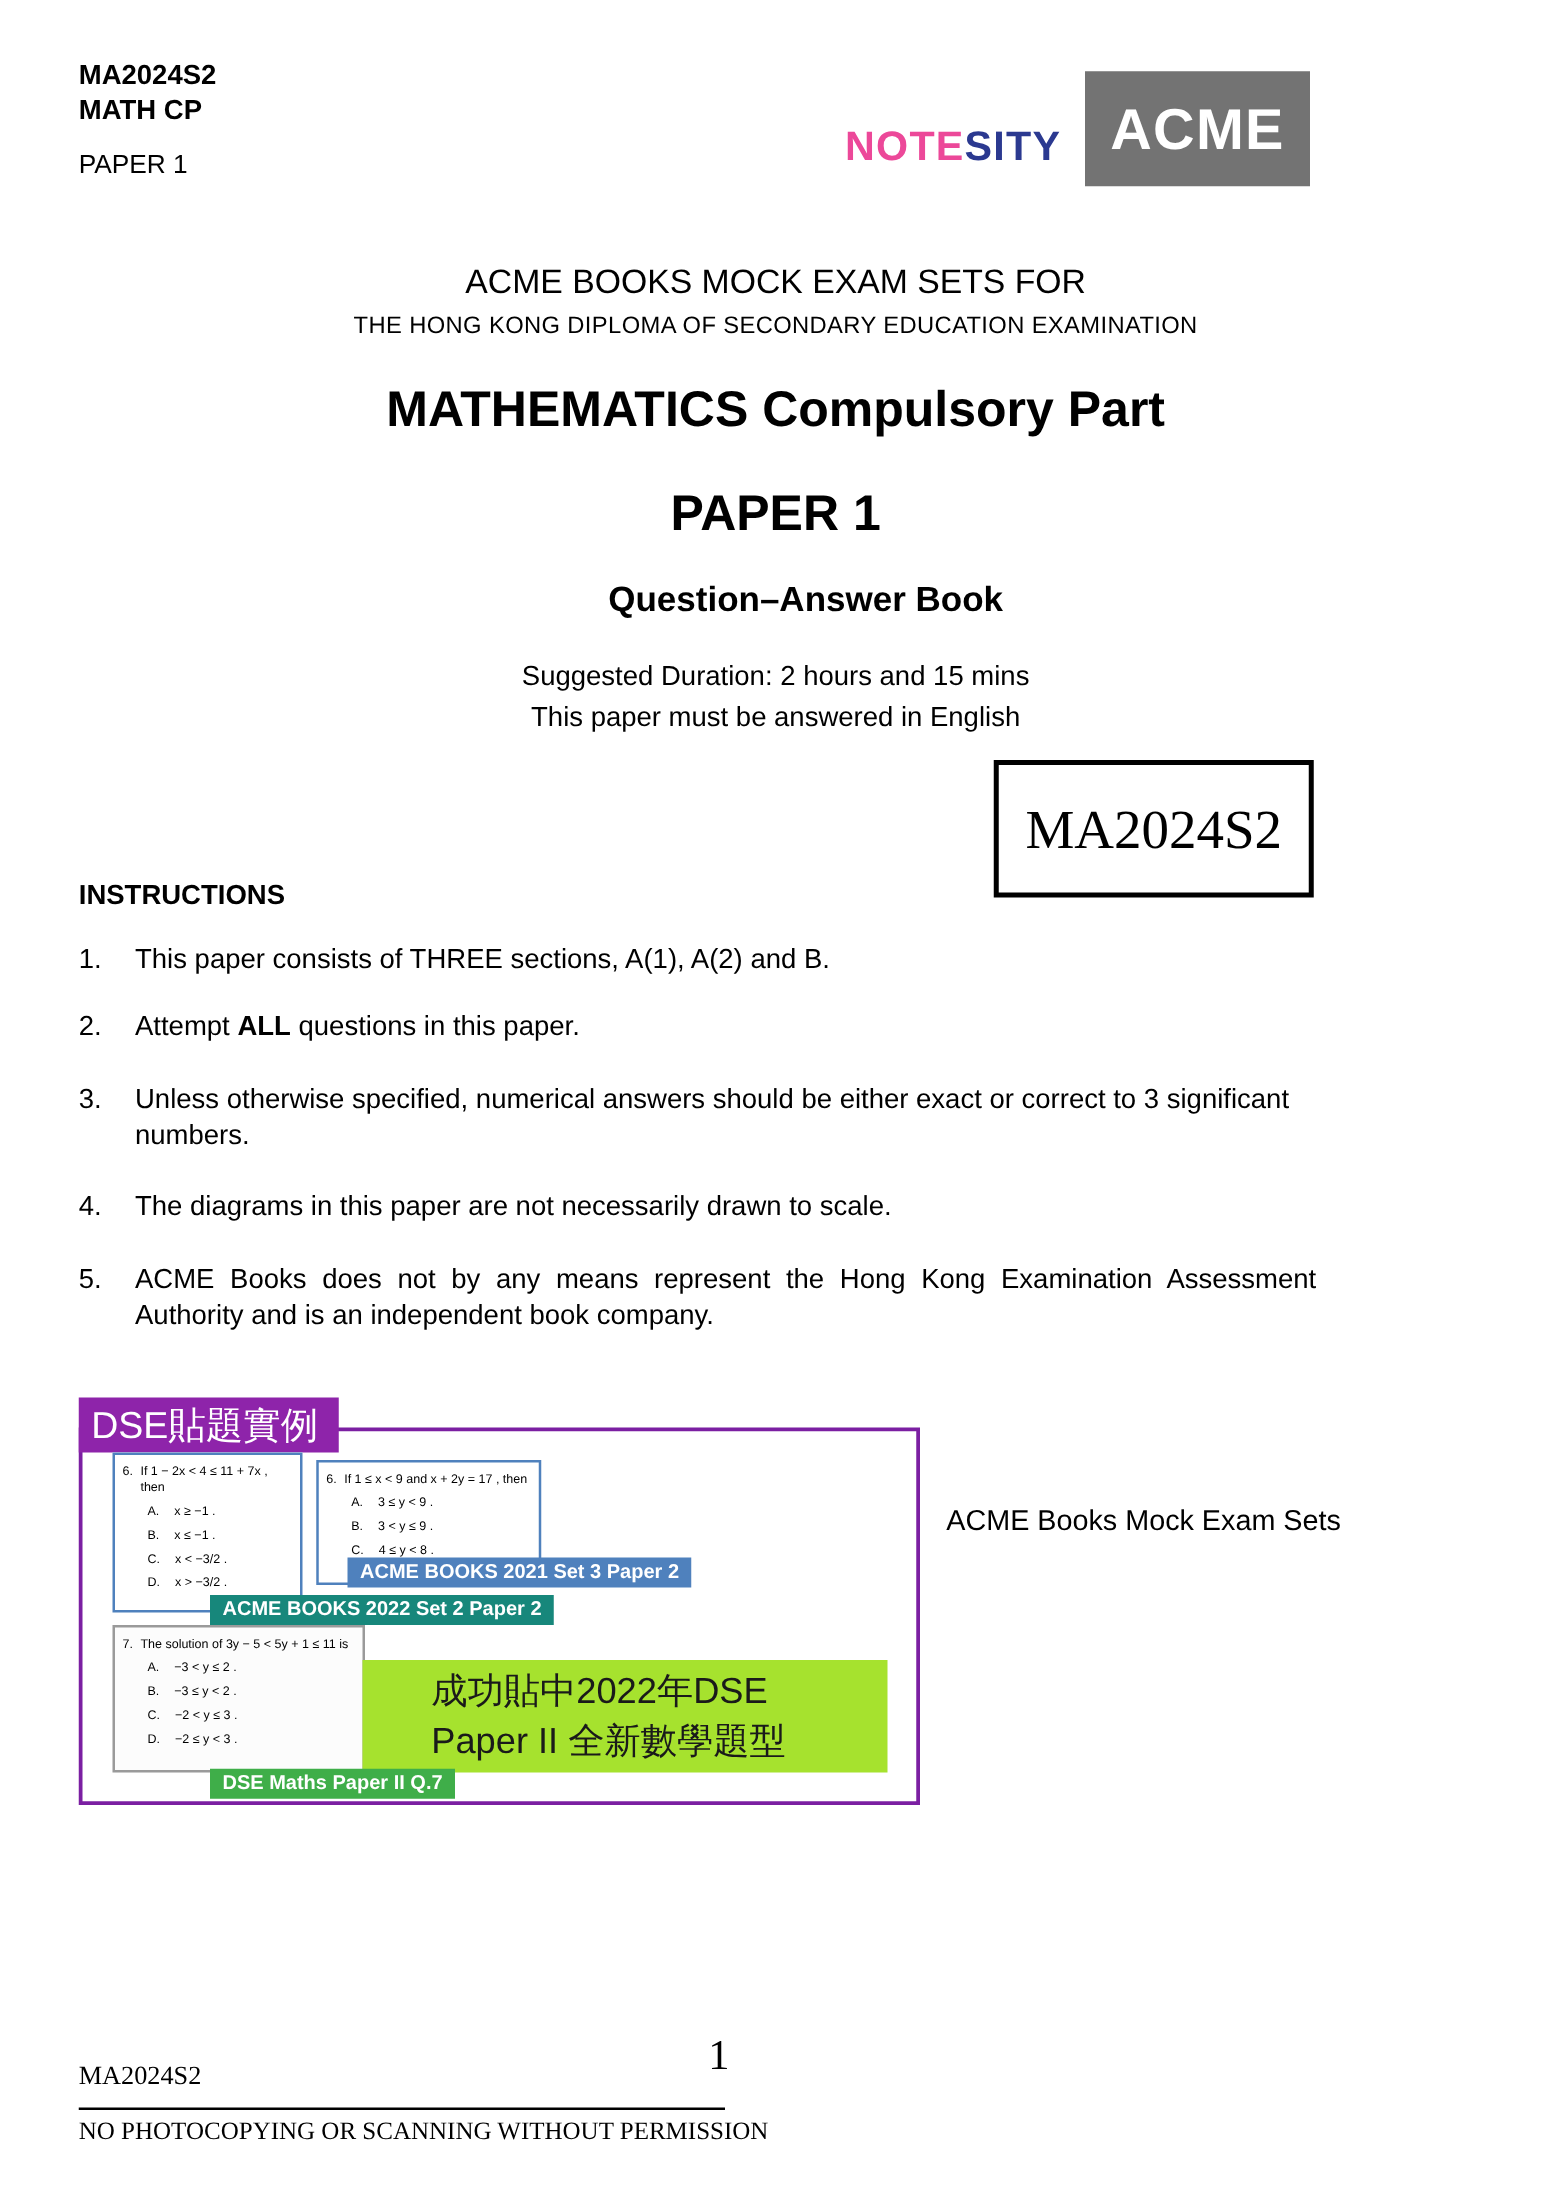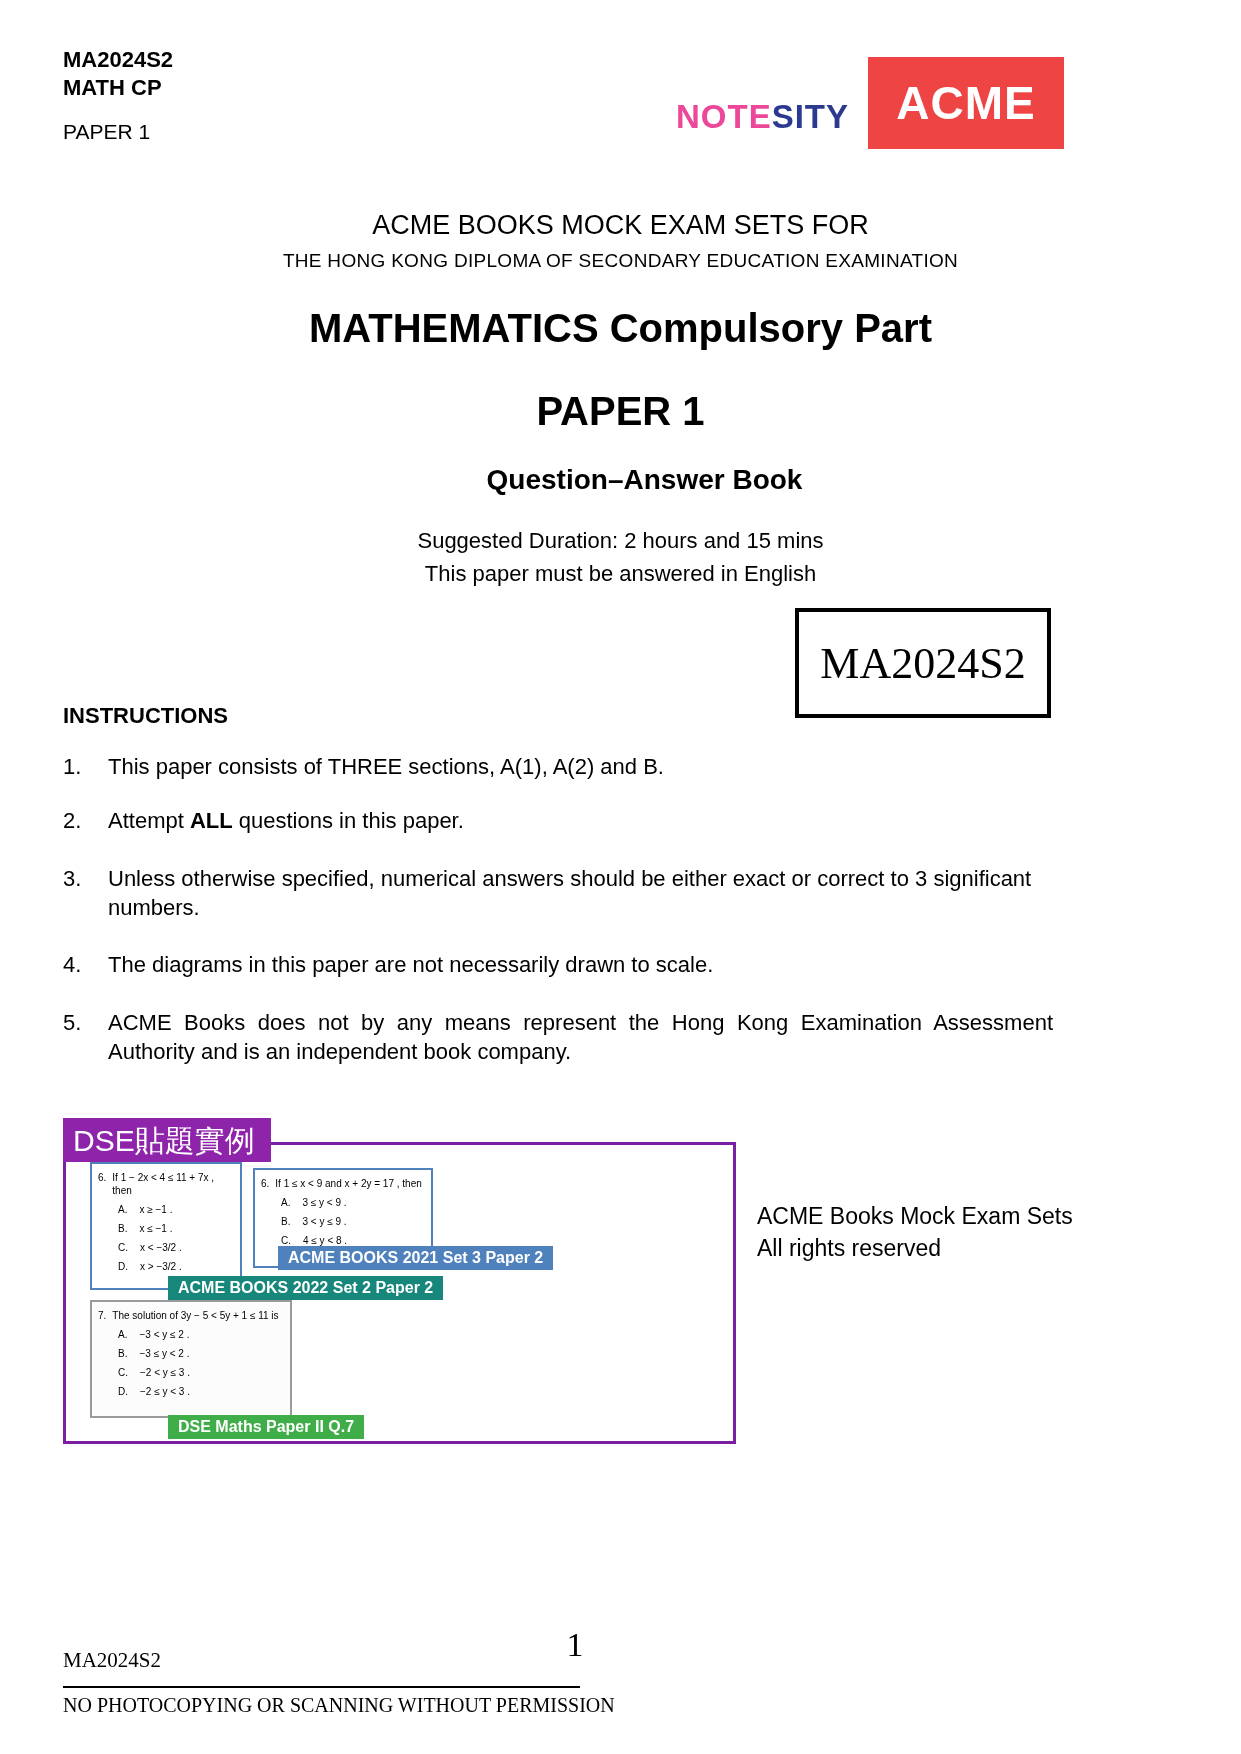--- a/index.html
+++ b/index.html
@@ -13,22 +13,22 @@
   
   .hdr-codes { position:absolute; left:63px; top:46px; line-height:28px; }
   .hdr-code, .hdr-subject { font-size:22px; font-weight:bold; }
   .hdr-paper { font-size:21px; margin-top:16px; }
 
   .notesity { position:absolute; left:676px; top:98px; font-size:33px; font-weight:800; letter-spacing:1px; }
   .notesity .note { color:#ec4899; }
   .notesity .sity { color:#2B3990; }
 
   .acme-logo {
-    position:absolute; left:868px; top:57px; width:196px; height:92px;
-    background:#ef4444; color:#fff; display:flex; align-items:center; justify-content:center;
+    position:absolute; left:868px; top:57px; width:180px; height:92px;
+    background:#737373; color:#fff; display:flex; align-items:center; justify-content:center;
     font-size:46px; font-weight:bold; letter-spacing:1px;
   }
 
   
   .title-block { position:absolute; left:0; top:210px; width:100%; text-align:center; }
   .t-series { font-size:27px; }
   .t-exam   { font-size:19px; margin-top:9px; letter-spacing:0.3px; }
   .t-subject{ font-size:40px; font-weight:bold; margin-top:34px; }
   .t-paper  { font-size:40px; font-weight:bold; margin-top:38px; }
   .t-book   { font-size:28px; font-weight:bold; margin-top:30px;margin-left:48px; }
@@ -207,27 +207,30 @@
       <div class="opt">
           <span>C.</span>
           <span>−2 &lt; y ≤ 3 .</span>
         </div>
       <div class="opt">
           <span>D.</span>
           <span>−2 ≤ y &lt; 3 .</span>
         </div>
     </div>
 
+    <div class="highlight">
+      <div>成功貼中2022年DSE</div>
+      <div>Paper II 全新數學題型</div>
+    </div>
 
     <div class="plabel label-q7">DSE Maths Paper II Q.7</div>
   </div>
 
   <div class="rights">
     <div>ACME Books Mock Exam Sets</div>
-    <div>All rights reserved</div>
   </div>
 
   <div class="f-code">MA2024S2</div>
   <div class="f-page">1</div>
   <div class="f-line"></div>
   <div class="f-notice">NO PHOTOCOPYING OR SCANNING WITHOUT PERMISSION</div>
 
 </div>
 
 </body></html>

